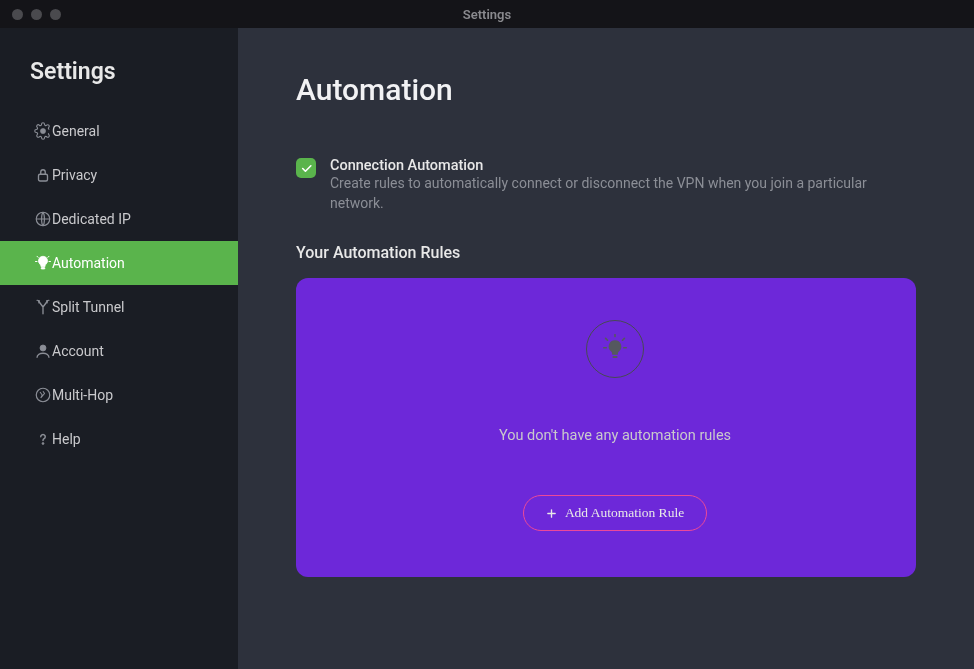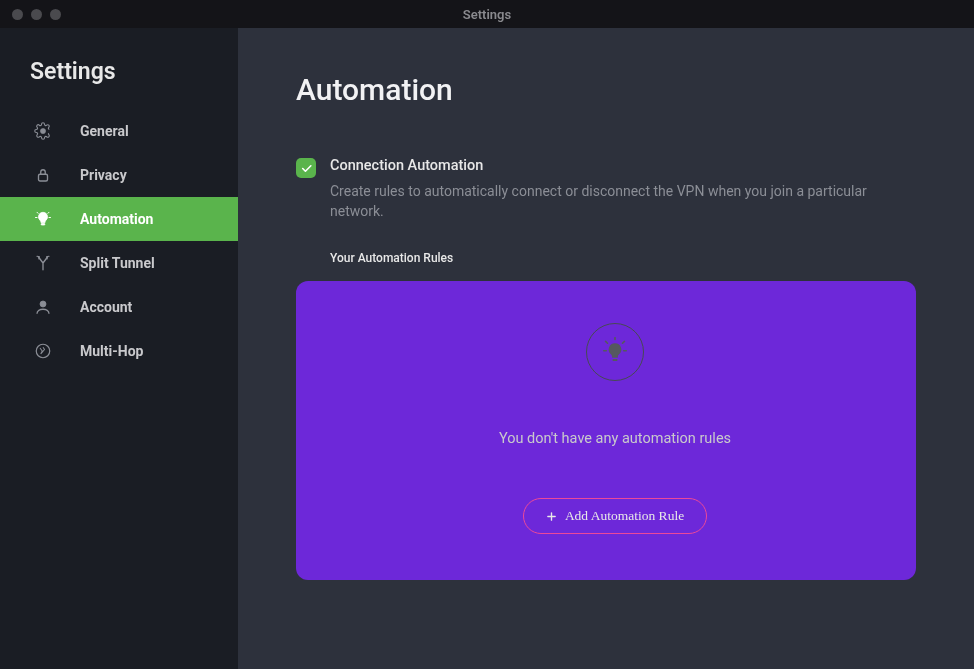--- a/index.html
+++ b/index.html
@@ -52,25 +52,24 @@
       color: #e8e8e8;
       font-size: 23px;
       font-weight: 600;
       padding: 0 30px 24px 30px;
     }
     .sidebar-item {
       display: flex;
       align-items: center;
       height: 44px;
       padding: 0 13px 0 34px;
-      gap: 28px;
+      gap: 0;
       color: #c9c9cc;
       font-size: 14px;
       cursor: pointer;
-      font-weight: bold;
     }
     .sidebar-item.active {
       background: #5ab44c;
       color: #ffffff;
     }
     .sidebar-item .icon {
       width: 18px;
       height: 18px;
       flex-shrink: 0;
       display: flex;
@@ -118,33 +117,32 @@
       flex-shrink: 0;
       margin-top: 1px;
       cursor: pointer;
     }
     .checkbox svg { width: 13px; height: 13px; }
     .setting-text { flex: 1; }
     .setting-label {
       color: #e8e8e8;
       font-size: 14.5px;
       font-weight: 500;
-      margin-bottom: 8px;
+      margin-bottom: 0;
     }
     .setting-desc {
       color: #8b8e96;
       font-size: 14px;
       line-height: 1.4;
     }
     .section-label {
       color: #e8e8e8;
-      font-size: 12px;
+      font-size: 16px;
       font-weight: 500;
       margin-bottom: 16px;
-      margin-left: 34px;
     }
     .rules-panel {
       background: #6d28d9;
       border-radius: 12px;
       padding: 42px 20px 46px 38px;
       display: flex;
       flex-direction: column;
       align-items: center;
       gap: 31px;
     }
@@ -211,20 +209,29 @@
     <div class="sidebar-item">
       <span class="icon">
         <svg viewBox="0 0 24 24">
             <rect x="6" y="11" width="12" height="9" rx="2" fill="none" stroke-width="1.8"></rect>
             <path d="M9 11V8a3 3 0 0 1 6 0v3" fill="none" stroke-width="1.8"></path>
           </svg>
       </span>
       <span class="sidebar-item-label">Privacy</span>
     </div>
 
+    <div class="sidebar-item">
+      <span class="icon">
+        <svg viewBox="0 0 24 24">
+            <circle cx="12" cy="12" r="9" fill="none" stroke-width="1.6"></circle>
+            <path d="M3 12h18M12 3c2.5 3 2.5 15 0 18M12 3c-2.5 3-2.5 15 0 18" fill="none" stroke-width="1.6"></path>
+          </svg>
+      </span>
+      <span class="sidebar-item-label">Dedicated IP</span>
+    </div>
 
     <div class="sidebar-item active">
       <span class="icon">
         <svg viewBox="0 0 24 24">
             <path d="M12 3a6 6 0 0 0-4 10.5c.8.8 1.3 1.8 1.3 2.8V17h5.4v-.7c0-1 .5-2 1.3-2.8A6 6 0 0 0 12 3z" fill="#fff"></path>
             <rect x="9.5" y="18" width="5" height="2" rx="0.8" fill="#fff"></rect>
             <path d="M4 10H2M22 10h-2M5.5 4.5L4 3M20 3l-1.5 1.5" stroke="#fff" stroke-width="1.3" stroke-linecap="round" fill="none"></path>
           </svg>
       </span>
       <span class="sidebar-item-label">Automation</span>
@@ -253,20 +260,29 @@
     <div class="sidebar-item">
       <span class="icon">
         <svg viewBox="0 0 24 24">
             <circle cx="12" cy="12" r="9" fill="none" stroke-width="1.6"></circle>
             <path d="M8 8l3 4-2 4 5-6-2-3" fill="none" stroke-width="1.4"></path>
           </svg>
       </span>
       <span class="sidebar-item-label">Multi-Hop</span>
     </div>
 
+    <div class="sidebar-item">
+      <span class="icon">
+        <svg viewBox="0 0 24 24">
+            <path d="M9 9a3 3 0 1 1 4.5 2.6C12.5 12.3 12 13 12 14" fill="none" stroke-width="2" stroke-linecap="round"></path>
+            <circle cx="12" cy="18" r="1.3"></circle>
+          </svg>
+      </span>
+      <span class="sidebar-item-label">Help</span>
+    </div>
   </div>
 
   <div class="main">
     <h1 class="page-title">Automation</h1>
 
     <div class="setting-row">
       <div class="checkbox">
         <svg viewBox="0 0 24 24">
             <path d="M5 12l5 5L20 7" stroke="#fff" stroke-width="3" fill="none" stroke-linecap="round" stroke-linejoin="round"></path>
           </svg>

